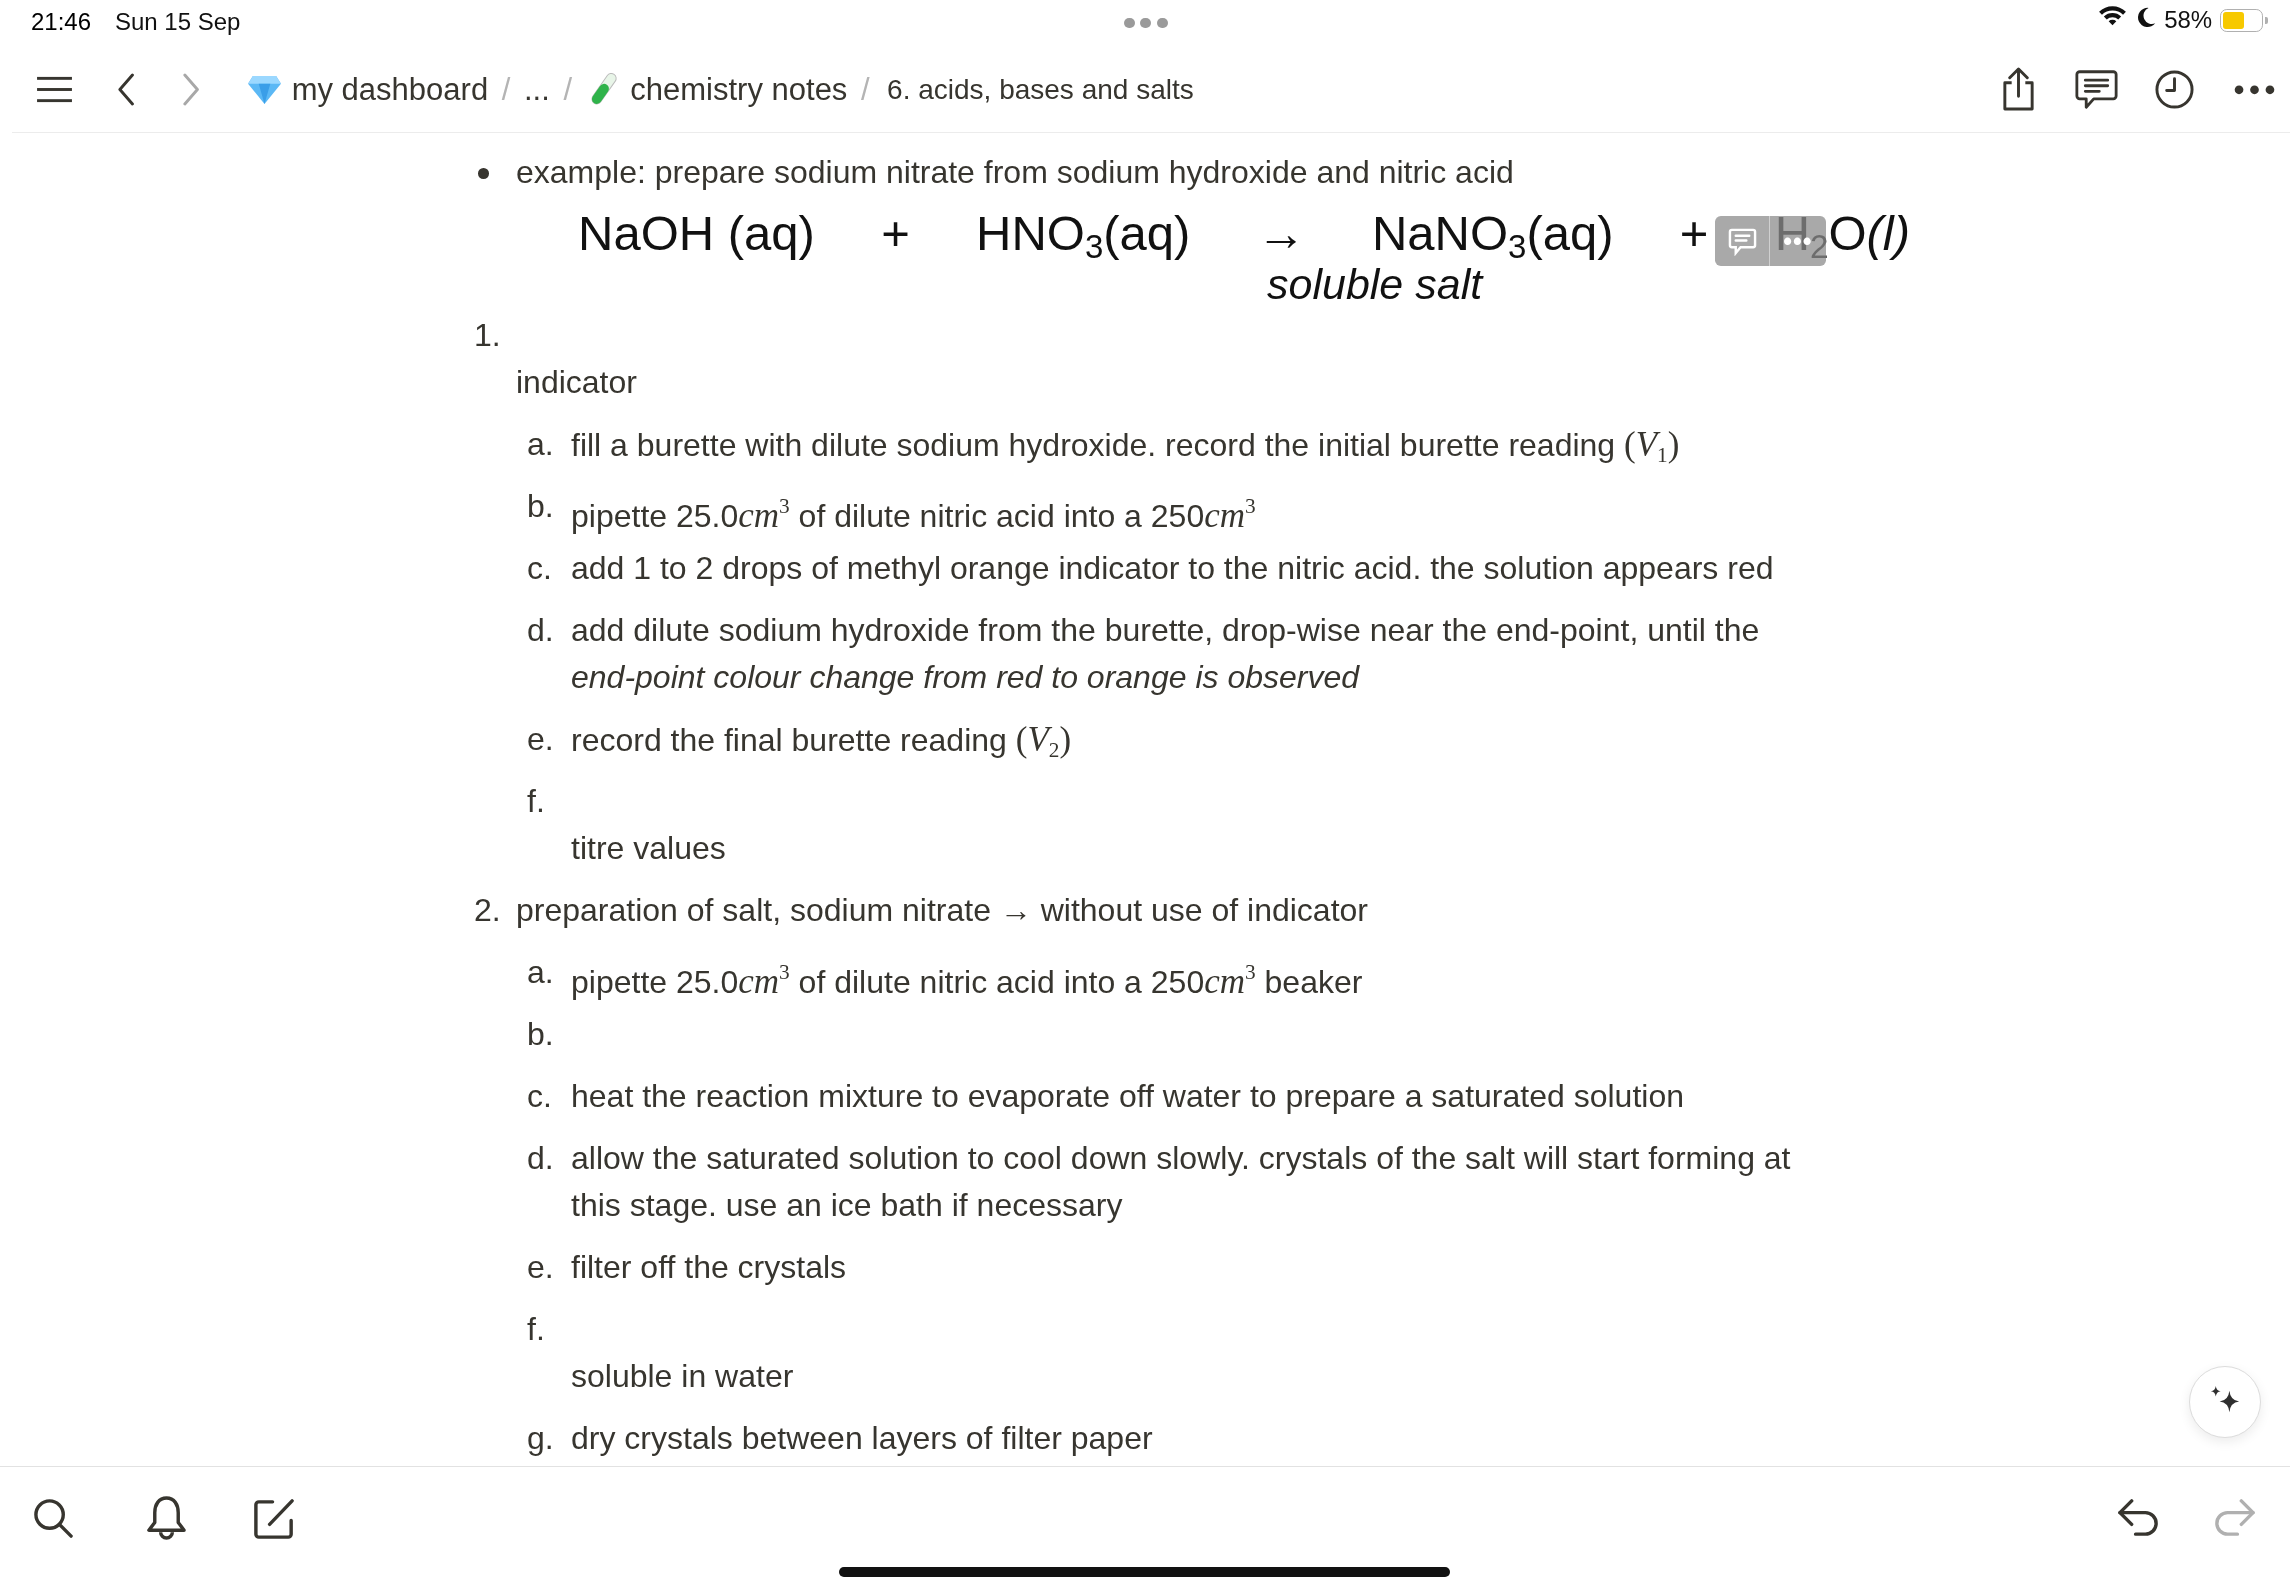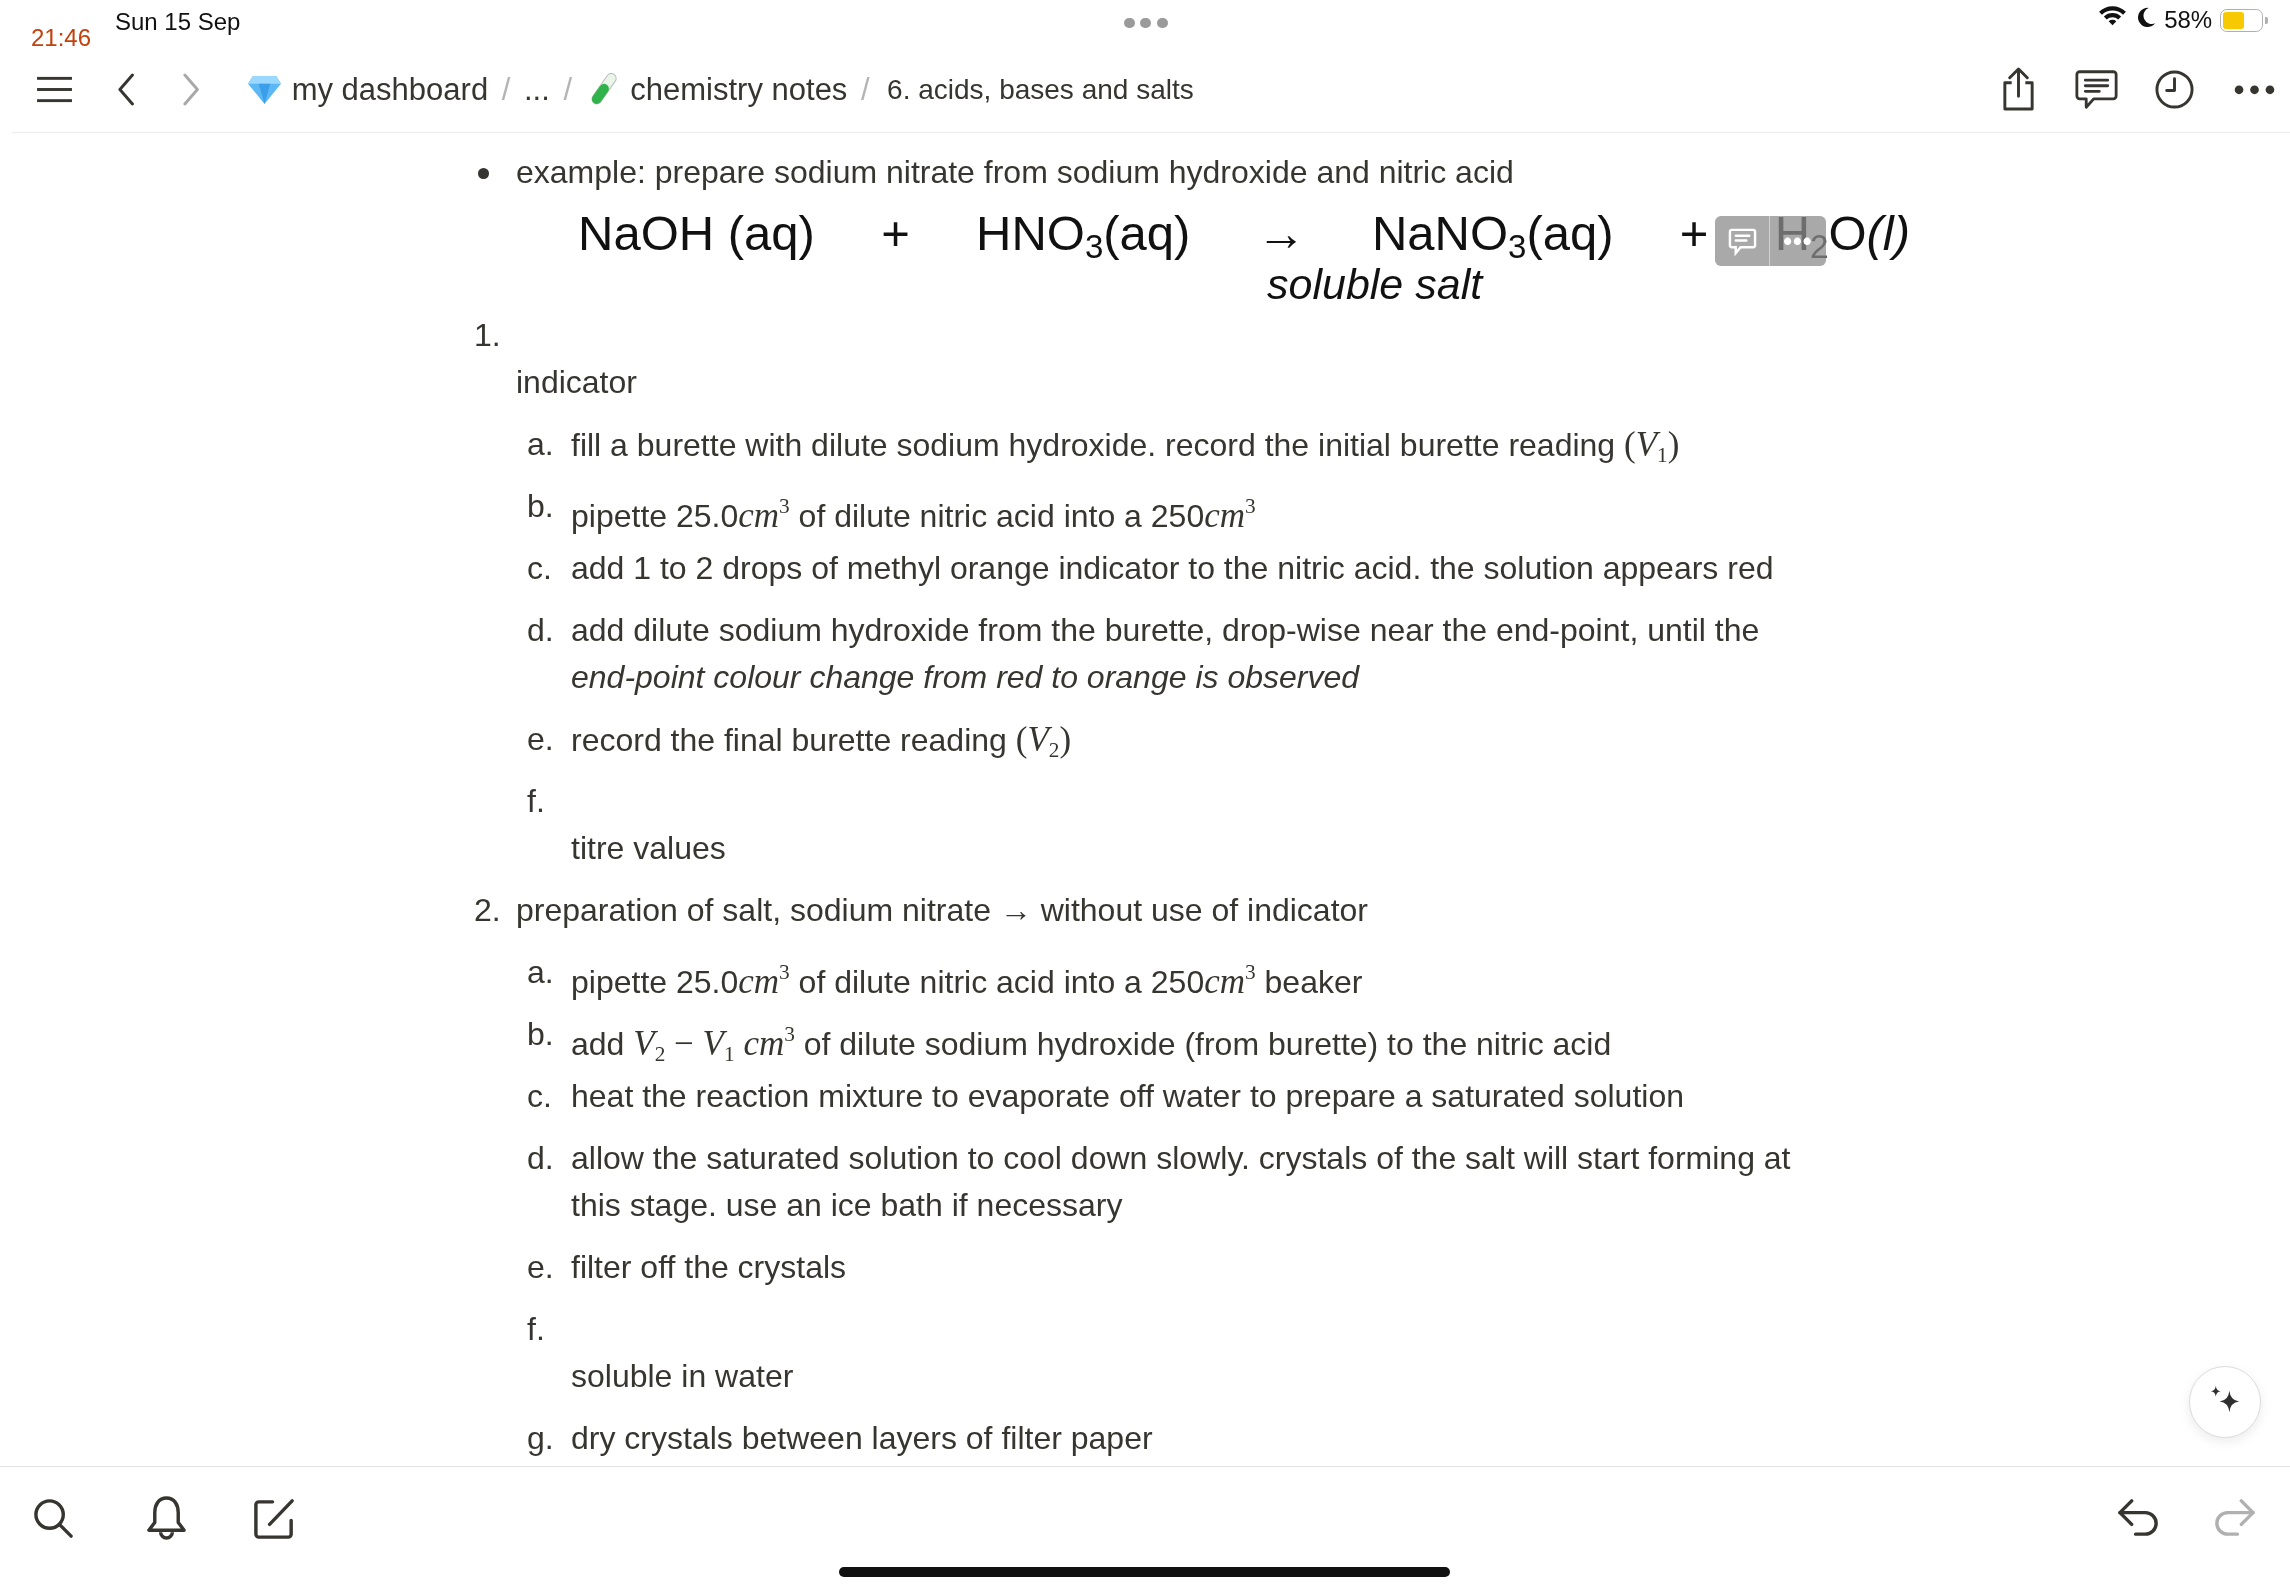--- a/index.html
+++ b/index.html
@@ -1,21 +1,21 @@
 <!DOCTYPE html>
 <html><head>
 <meta charset="utf-8">
 <style>
   * { box-sizing: border-box; margin: 0; padding: 0; }
   html, body { width: 2290px; height: 1591px; overflow: hidden; background: #ffffff; }
   body { position: relative; font-family: "Liberation Sans", "DejaVu Sans", sans-serif; color: #37352f; }
 
   
   .status-bar { position: absolute; left: 0; top: 0; width: 2290px; height: 47px; }
-  .status-time { position: absolute; left: 31px; top: 7.8px; font-size: 24px; color: #c2410c; margin-top: 16px; }
+  .status-time { position: absolute; left: 31px; top: 7.8px; font-size: 24px; color: #000000; }
   .status-date { position: absolute; left: 115px; top: 7.8px; font-size: 24px; color: #111; }
   .status-dots { position: absolute; left: 1124px; top: 17.5px; display: flex; gap: 5.8px; }
   .status-dots span { width: 10.7px; height: 10.7px; border-radius: 50%; background: #9a9a9a; display: block; }
   .status-right { position: absolute; right: 27px; top: 5.8px; display: flex; align-items: center; gap: 7.8px; font-size: 24px; color: #111; }
   .battery { width: 43px; height: 23px; border: 1.9px solid #b0b0b0; border-radius: 6.8px; padding: 1.9px; position: relative; }
   .battery-fill { height: 100%; background: #f7c900; border-radius: 2.9px; }
   .battery-nub { position: absolute; right: -5.8px; top: 6.8px; width: 2.9px; height: 7.8px; background: #b0b0b0; border-radius: 0 1.9px 1.9px 0; }
 
   
   .nav-bar { position: absolute; left: 12px; top: 47px; width: 2290px; height: 86px; border-bottom: 1.9px solid #ececec; }
@@ -222,23 +222,20 @@
 
   <div class="line" style="left:474px; top:756px;">2.</div>
   <div class="line" style="left:516px; top:756px;">preparation of salt, sodium nitrate → without use of indicator</div>
 
   <div class="line" style="left:527px; top:818px;">a.</div>
   <div class="line" style="left:571px; top:818px;">
     <span>pipette 25.0</span><span class="math">cm<sup>3</sup></span><span> of dilute nitric acid into a 250</span><span class="math">cm<sup>3</sup></span><span> beaker</span>
   </div>
 
   <div class="line" style="left:527px; top:880px;">b.</div>
-  <div class="line" style="left:571px; top:880px;">
-    <span>add </span><span class="math">V<sub>2</sub> <span class="upright">−</span> V<sub>1</sub> cm<sup>3</sup></span><span> of dilute sodium hydroxide (from burette) to the nitric acid</span>
-  </div>
 
   <div class="line" style="left:527px; top:942px;">c.</div>
   <div class="line" style="left:571px; top:942px;">heat the reaction mixture to evaporate off water to prepare a saturated solution</div>
 
   <div class="line" style="left:527px; top:1004px;">d.</div>
   <div class="line" style="left:571px; top:1004px;">allow the saturated solution to cool down slowly. crystals of the salt will start forming at</div>
   <div class="line" style="left:571px; top:1051px;">this stage. use an ice bath if necessary</div>
 
   <div class="line" style="left:527px; top:1113px;">e.</div>
   <div class="line" style="left:571px; top:1113px;">filter off the crystals</div>

